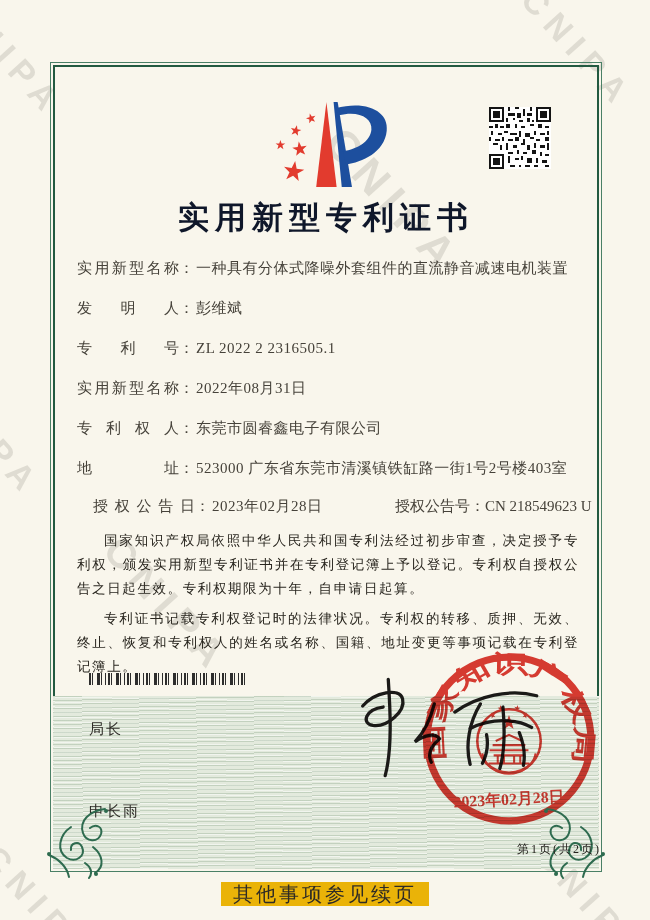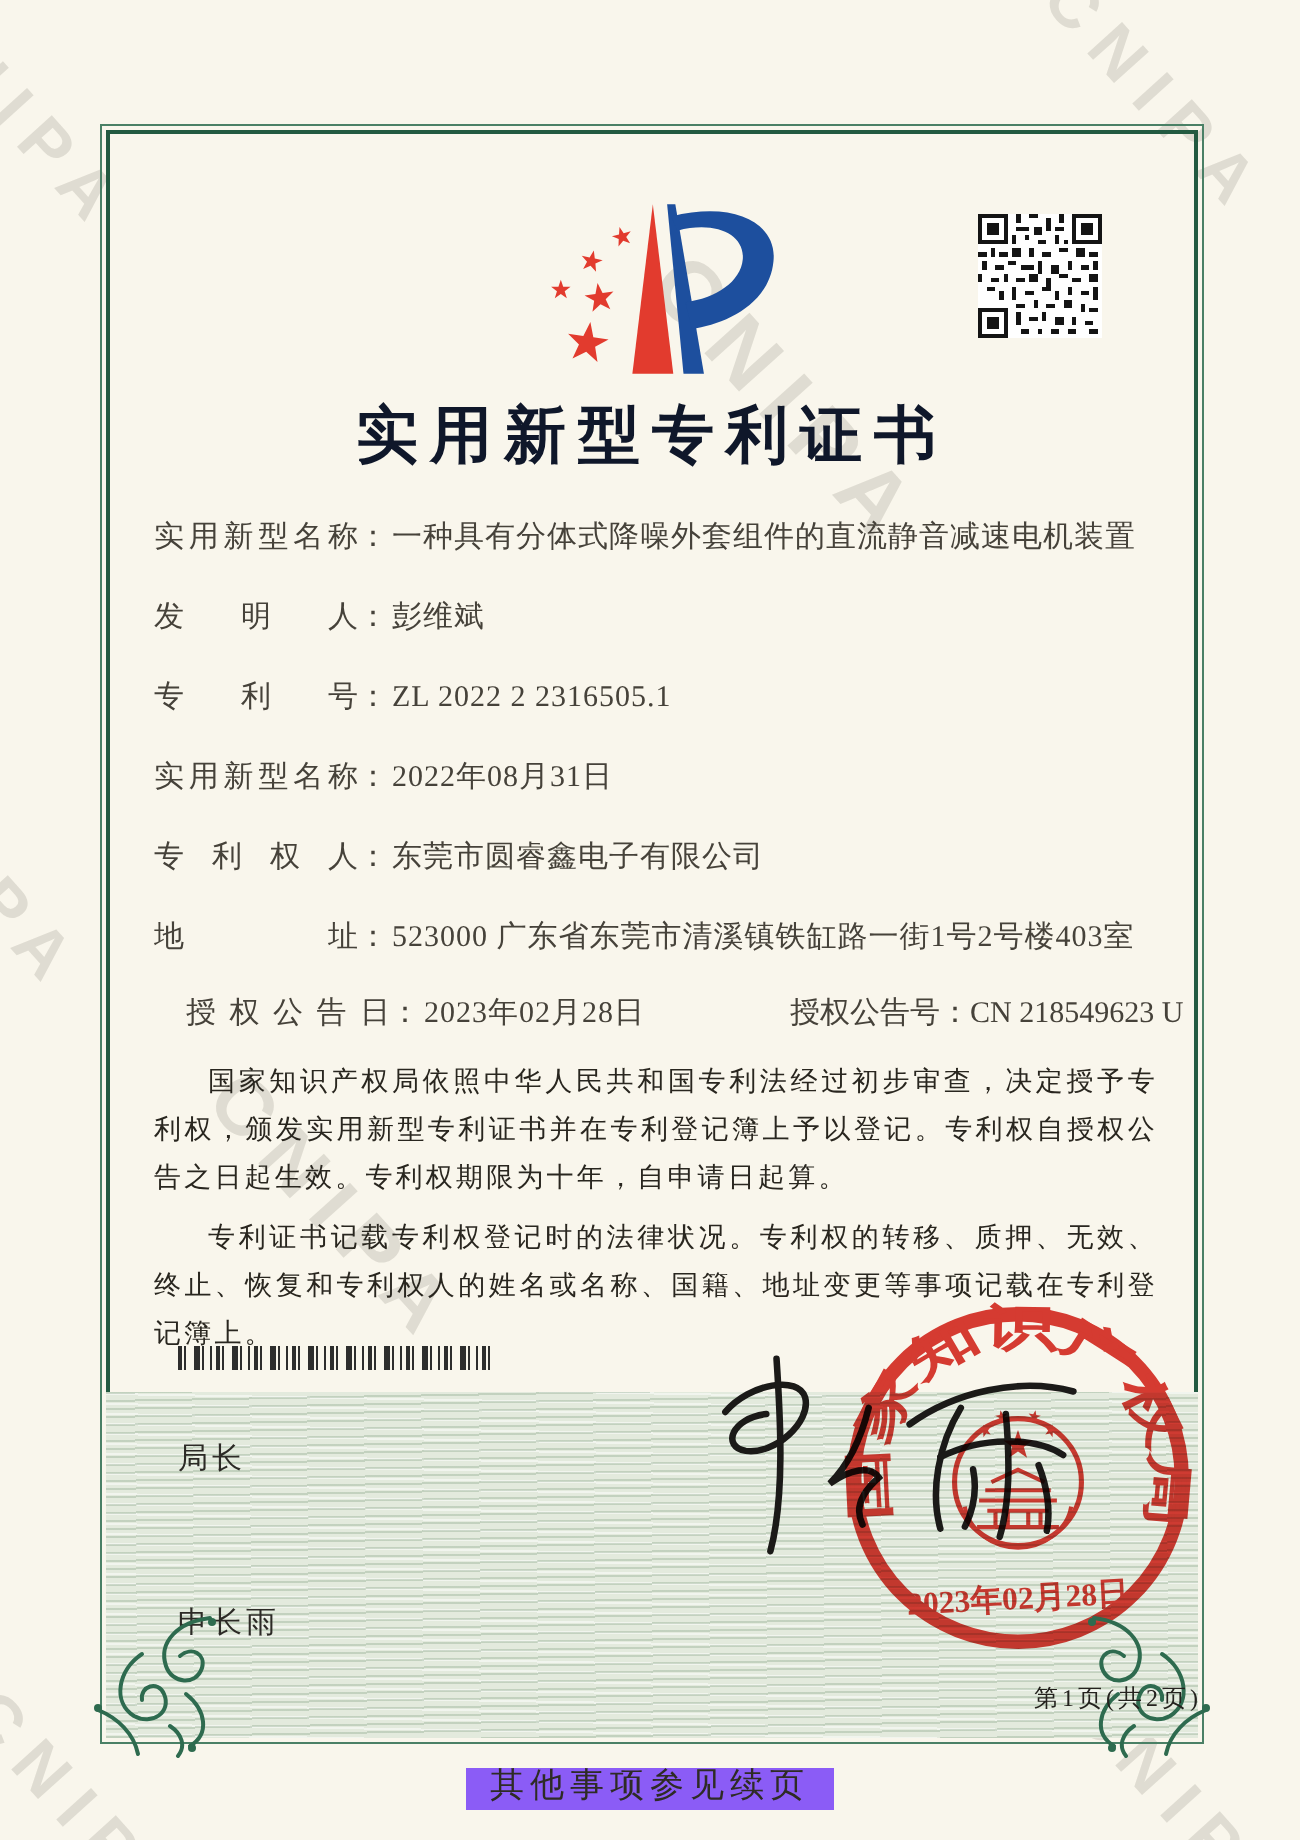--- a/index.html
+++ b/index.html
@@ -67,22 +67,22 @@
   .seal{ position:absolute; left:370px; top:588px; mix-blend-mode:multiply; opacity:.95; }
   .pagefooter{
     position:absolute; left:0; right:0; top:778px; text-align:right;
     font-size:12px; letter-spacing:2px; color:#24221e;
   }
   .orn{ position:absolute; }
   .orn-left{ left:-10px; top:742px; }
   .orn-right{ left:486px; top:742px; transform:scaleX(-1); }
   .note{ position:absolute; left:0; right:0; top:881px; text-align:center; }
   .note span{
-    font-size:17px; letter-spacing:3px; color:#2e2b25;
-    background:#8b5cf6; padding:1px 12px;font-family:Liberation Mono, monospace;
+    font-size:20px; letter-spacing:3px; color:#2e2b25;
+    background:#eab308; padding:1px 12px;
   }
 </style>
 </head>
 <body>
 
 <div class="page">
 
   <span class="wm" style="left:-28px; top:-12px; font-size:34px;">CNIPA</span>
   <span class="wm" style="left:352px; top:118px; font-size:44px;">CNIPA</span>
   <span class="wm" style="left:542px; top:-20px; font-size:34px;">CNIPA</span>

